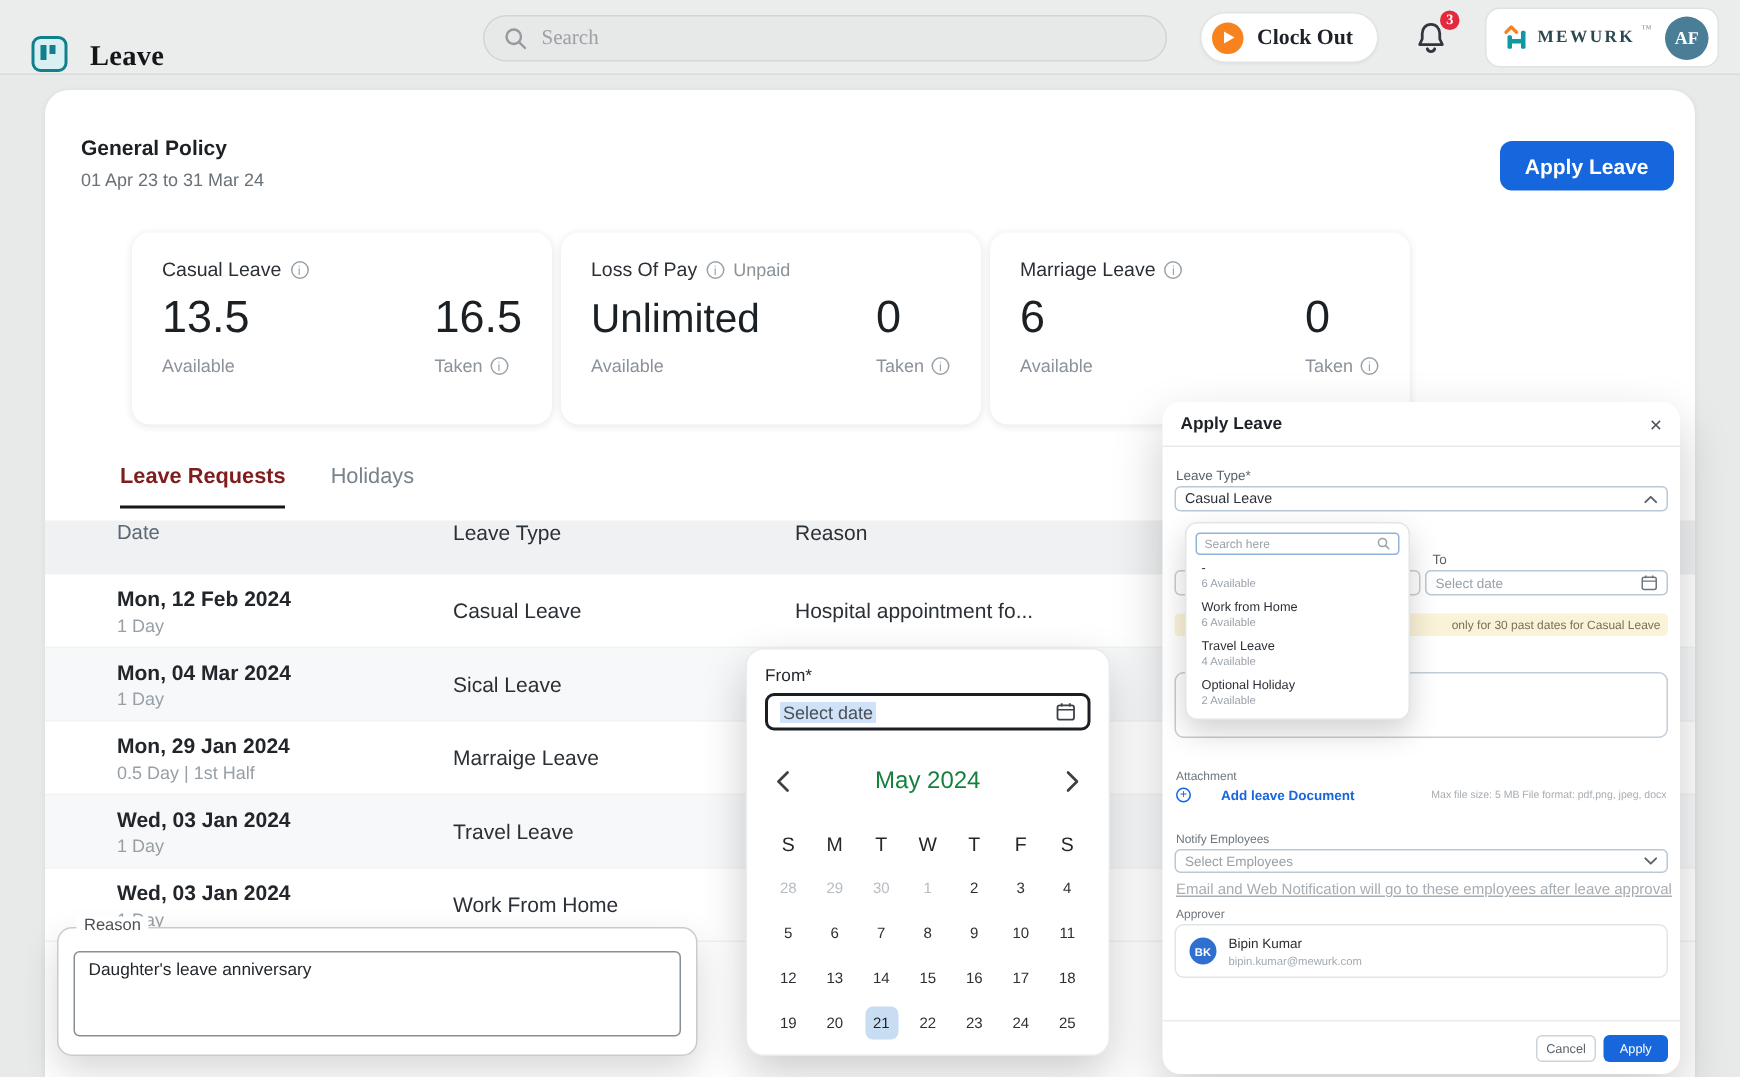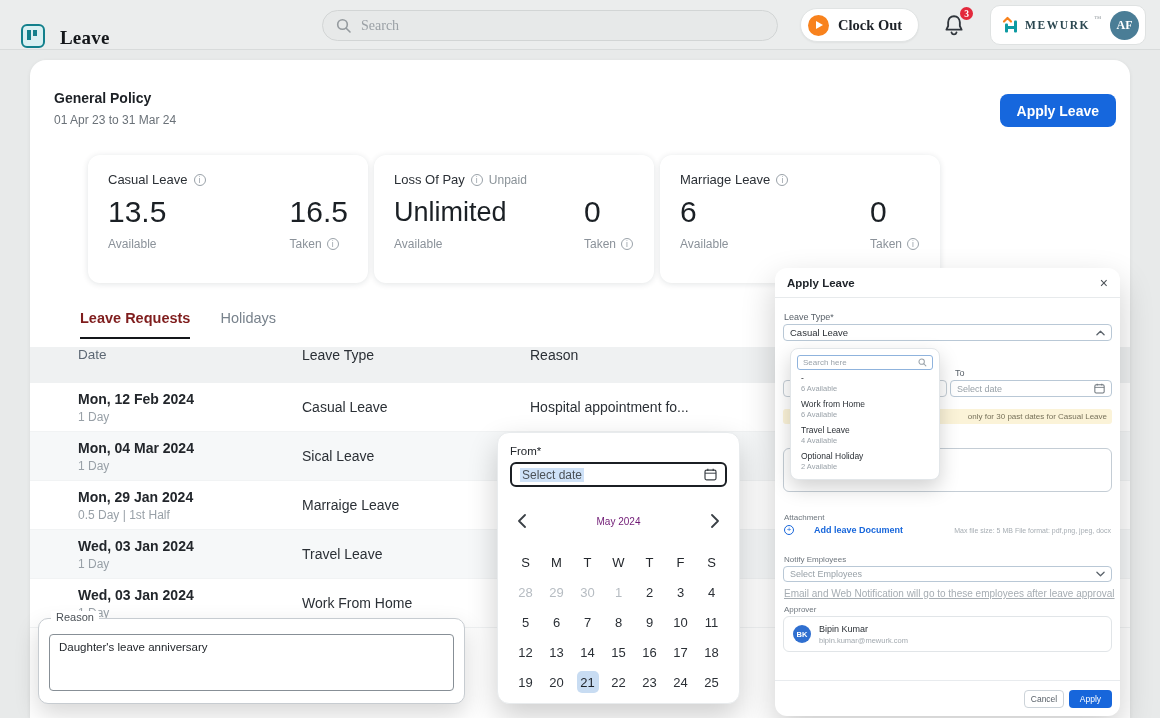--- a/index.html
+++ b/index.html
@@ -67,25 +67,25 @@
   .reason-pop { position:absolute; left:38px; top:618px; width:427px; height:86px; background:#fff; border:1px solid #c7ccd1; border-radius:10px; box-shadow:0 10px 24px rgba(0,0,0,.16); z-index:30; }
   .reason-legend { position:absolute; top:-8px; left:12px; background:#fff; padding:0 5px; font-size:11px; color:#4a5056; }
   .reason-inner { position:absolute; left:10px; right:10px; top:15px; bottom:12px; border:1px solid #878f96; border-radius:4px; padding:6px 9px; font-size:11.5px; color:#23272c; }
 
   
   .dp { position:absolute; left:497px; top:432px; width:243px; height:272px; background:#fff; border:1px solid #e8ebed; border-radius:12px; box-shadow:0 12px 30px rgba(0,0,0,.20); z-index:40; padding:12px; overflow:hidden; }
   .dp-label { font-size:11.5px; color:#23272c; }
   .dp-input { margin-top:5px; height:25px; border:2px solid #1b1f24; border-radius:6px; display:flex; align-items:center; justify-content:space-between; padding:0 8px; cursor:text; }
   .dp-ph { font-size:12px; color:#4a5056; background:#cfe2f8; padding:0 2px; }
   .dp-nav { display:flex; align-items:center; justify-content:space-between; margin-top:24px; height:20px; padding:0 5px; }
-  .dp-month { font-size:10px; color:#701a75; }
+  .dp-month { font-size:16px; color:#15803d; }
   .dp-chev { width:14px; height:16px; display:flex; align-items:center; justify-content:center; cursor:pointer; }
   .dp-grid { display:grid; grid-template-columns:repeat(7,1fr); grid-auto-rows:30px; align-items:center; justify-items:center; margin-top:16px; }
   .dp-h { font-size:13px; color:#23272c; }
-  .dp-c { width:22px; height:22px; display:flex; align-items:center; justify-content:center; font-size:13px; color:#2b3036; cursor:pointer; }
+  .dp-c { width:22px; height:22px; display:flex; align-items:center; justify-content:center; font-size:10px; color:#2b3036; cursor:pointer; }
   .dp-c.muted { color:#b6bcc2; }
   .dp-c.sel { background:#c8dcf2; border-radius:5px; color:#1c2127; }
 
   
   .modal { position:absolute; left:775px; top:268px; width:345px; height:448px; background:#fff; border-radius:12px; box-shadow:0 14px 34px rgba(0,0,0,.20); z-index:50; }
   .m-head { height:30px; display:flex; align-items:center; justify-content:space-between; padding:0 12px; border-bottom:1px solid #e7eaec; }
   .m-title { font-size:11.5px; font-weight:bold; color:#1d2228; }
   .m-close { font-size:14px; color:#4a5056; cursor:pointer; line-height:14px; }
   .m-label { position:absolute; font-size:9px; color:#5a626a; }
   .m-select { position:absolute; height:17px; border:1px solid #b9c8d6; border-radius:4px; background:#fff; display:flex; align-items:center; justify-content:space-between; padding:0 6px; cursor:pointer; }

